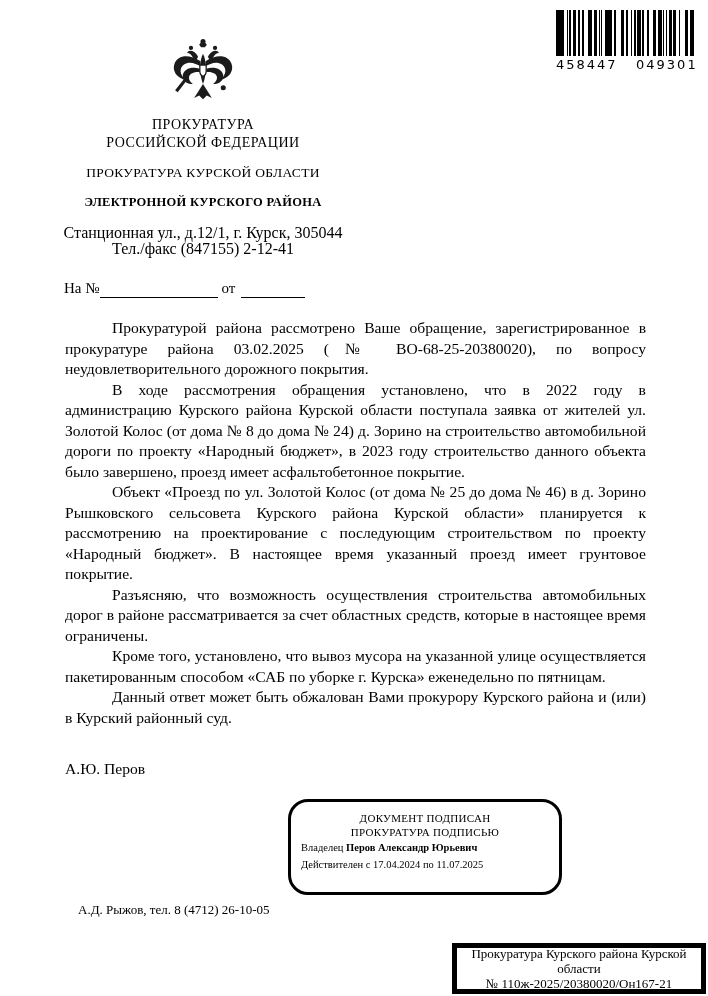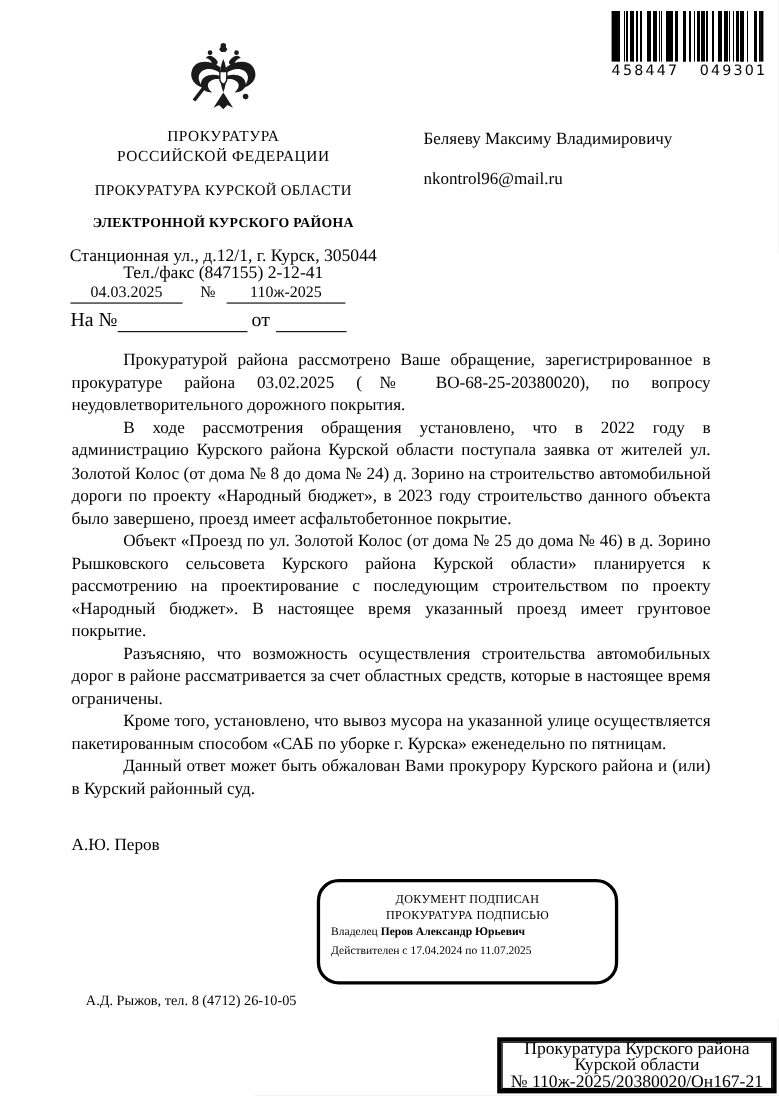--- a/index.html
+++ b/index.html
@@ -22,21 +22,21 @@
   }
   
   .letterhead { position:absolute; left:58px; top:36px; width:290px; text-align:center; }
   .emblem { display:block; margin:0 auto 8px auto; }
   .lh-line1 { font-size:14px; line-height:18px; letter-spacing:0.5px; }
   .lh-line3 { font-size:13.5px; margin-top:13px; letter-spacing:0.3px; }
   .lh-line4 { font-size:12.5px; font-weight:bold; margin-top:14px; letter-spacing:0.3px; }
   .lh-addr  { font-size:16px; margin-top:15px; line-height:16px; }
   
   .ref-row1 { position:absolute; left:64px; top:258px; width:280px; font-size:14.5px; }
-  .ref-row2 { position:absolute; left:64px; top:280px; width:280px; font-size:18px; }
+  .ref-row2 { position:absolute; left:64px; top:280px; width:280px; font-size:15px; }
   .ul { display:inline-block; border-bottom:1px solid #000; text-align:center; }
   .ul-date { width:102px; }
   .ul-num  { width:108px; margin-left:10px; }
   .num-sign { display:inline-block; margin-left:16px; }
   .ul-na   { width:118px; }
   .ul-ot   { width:64px; margin-left:6px; }
   
   .addressee { position:absolute; left:385px; top:118px; width:300px; font-size:15.5px; }
   .addressee-email { margin-top:18px; }
   
@@ -59,21 +59,21 @@
   .stamp-owner { font-weight:bold; }
   
   .executor { position:absolute; left:78px; top:902px; font-size:13px; }
   .regbox {
     position:absolute; left:452px; top:943px; width:254px; height:51px;
     background:#000; padding:4px; box-sizing:border-box;
   }
   .regbox-inner {
     background:#fff; border:1px solid #000; width:100%; height:100%;
     box-sizing:border-box; display:flex; flex-direction:column; justify-content:center;
-    text-align:center; font-size:16px; line-height:15px;
+    text-align:center; font-size:13px; line-height:15px;
   }
 </style>
 </head>
 <body>
 
 <div class="page">
 
   <div class="barcode">
     <div class="barcode-bars"></div>
     <div class="barcode-digits">458447   049301</div>
@@ -108,31 +108,24 @@
       </g>
     </svg>
     <div class="lh-line1">ПРОКУРАТУРА</div>
     <div class="lh-line1">РОССИЙСКОЙ ФЕДЕРАЦИИ</div>
     <div class="lh-line3">ПРОКУРАТУРА КУРСКОЙ ОБЛАСТИ</div>
     <div class="lh-line4">ЭЛЕКТРОННОЙ КУРСКОГО РАЙОНА</div>
     <div class="lh-addr">Станционная ул., д.12/1, г. Курск, 305044</div>
     <div class="lh-addr" style="margin-top:0;">Тел./факс (847155) 2-12-41</div>
   </div>
 
-  <div class="ref-row1">
-    <span class="ul ul-date">04.03.2025</span><span class="num-sign">№</span><span class="ul ul-num">110ж-2025</span>
-  </div>
   <div class="ref-row2">
     <span>На №</span><span class="ul ul-na">&nbsp;</span><span style="margin-left:4px;">от</span><span class="ul ul-ot">&nbsp;</span>
   </div>
 
-  <div class="addressee">
-    <div>Беляеву Максиму Владимировичу</div>
-    <div class="addressee-email">nkontrol96@mail.ru</div>
-  </div>
 
   <div class="body-text">
     <p>Прокуратурой района рассмотрено Ваше обращение, зарегистрированное в прокуратуре района 03.02.2025 (№ ВО-68-25-20380020), по вопросу неудовлетворительного дорожного покрытия.</p>
     <p>В ходе рассмотрения обращения установлено, что в 2022 году в администрацию Курского района Курской области поступала заявка от жителей ул. Золотой Колос (от дома № 8 до дома № 24) д. Зорино на строительство автомобильной дороги по проекту «Народный бюджет», в 2023 году строительство данного объекта было завершено, проезд имеет асфальтобетонное покрытие.</p>
     <p>Объект «Проезд по ул. Золотой Колос (от дома № 25 до дома № 46) в д. Зорино Рышковского сельсовета Курского района Курской области» планируется к рассмотрению на проектирование с последующим строительством по проекту «Народный бюджет». В настоящее время указанный проезд имеет грунтовое покрытие.</p>
     <p>Разъясняю, что возможность осуществления строительства автомобильных дорог в районе рассматривается за счет областных средств, которые в настоящее время ограничены.</p>
     <p>Кроме того, установлено, что вывоз мусора на указанной улице осуществляется пакетированным способом «САБ по уборке г. Курска» еженедельно по пятницам.</p>
     <p>Данный ответ может быть обжалован Вами прокурору Курского района и (или) в Курский районный суд.</p>
   </div>
 

